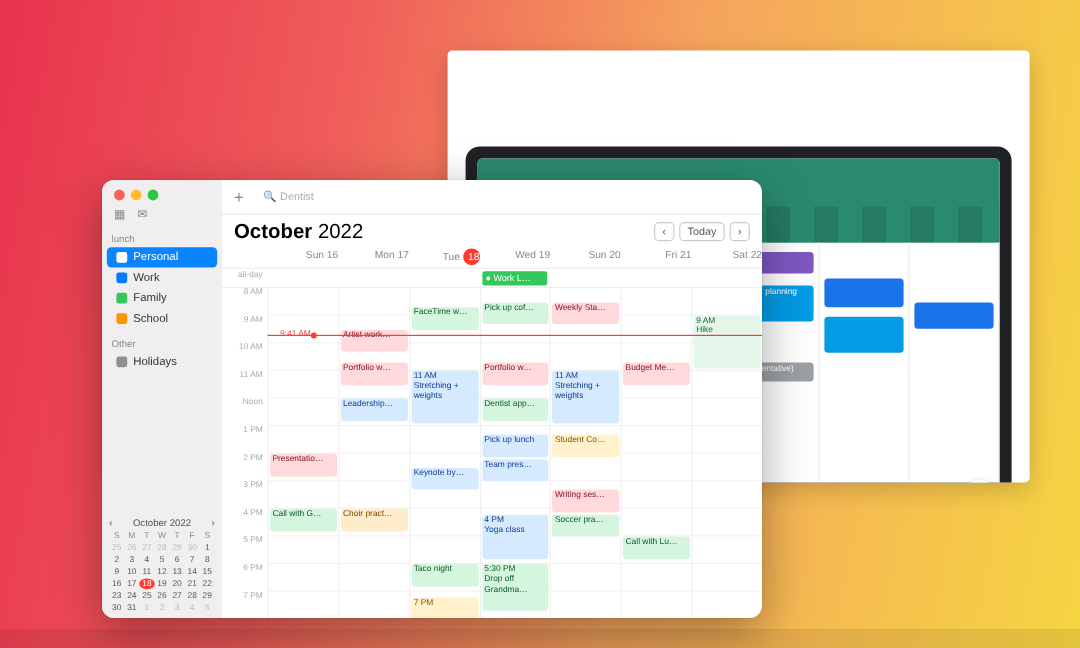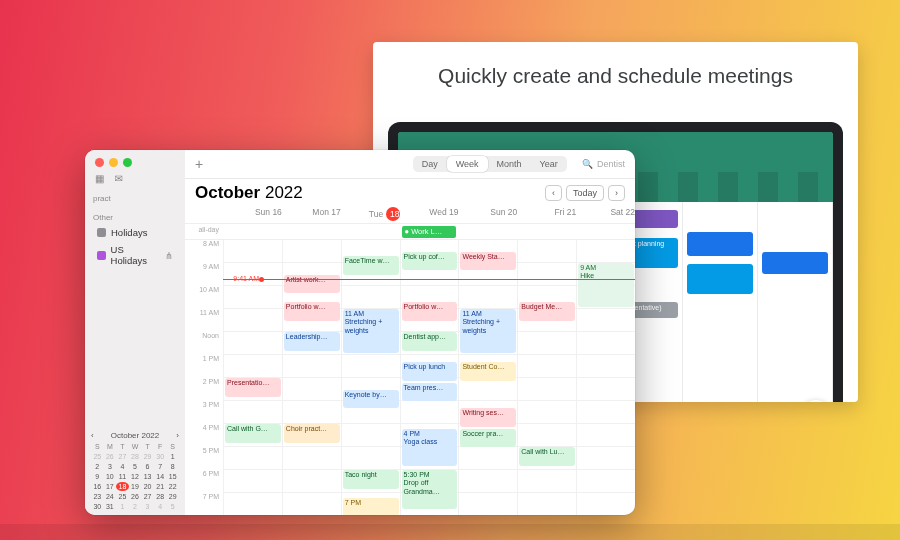--- a/index.html
+++ b/index.html
@@ -62,21 +62,20 @@
 .nowline{position:absolute;left:38px;right:0;border-top:1px solid #ff3b30;z-index:5;}
 .nowdot{position:absolute;width:5px;height:5px;background:#ff3b30;border-radius:50%;left:36px;top:-2.5px;}
 .nowlabel{position:absolute;left:0;width:36px;text-align:right;font-size:7px;color:#ff3b30;top:-5px;}
 </style>
 </head>
 <body>
 <div class="backdrop"></div>
 <div class="ground"></div>
 
 <div class="gcard">
-  <div class="gtitle">Quickly create and schedule meetings</div>
   <div class="tablet">
     <div class="tscreen">
       <div class="theader"></div>
       <div class="tgrid">
         <div class="tside" id="tside">
             <div>8 AM</div>
             <div>9 AM</div>
             <div>10 AM</div>
             <div>11 AM</div>
             <div>12 PM</div>
@@ -116,31 +115,44 @@
   <div class="sidebar">
     <div class="traffic">
       <span class="tlight red"></span>
       <span class="tlight yellow"></span>
       <span class="tlight green"></span>
     </div>
     <div class="sbicons">
       <span>▦</span>
       <span>✉</span>
     </div>
-    <div class="sbgroup">pract</div>
+    <div class="sbgroup">lunch</div>
+    <div id="cal1">
+        <div class="sbitem sel">
+          <span class="ck" style="background: rgb(255, 255, 255); border: 1px solid rgb(255, 255, 255);"></span>
+          <span>Personal</span>
+        </div>
+        <div class="sbitem">
+          <span class="ck" style="background: rgb(0, 122, 255); border: none;"></span>
+          <span>Work</span>
+        </div>
+        <div class="sbitem">
+          <span class="ck" style="background: rgb(52, 199, 89); border: none;"></span>
+          <span>Family</span>
+        </div>
+        <div class="sbitem">
+          <span class="ck" style="background: rgb(255, 149, 0); border: none;"></span>
+          <span>School</span>
+        </div>
+      </div>
     <div class="sbgroup" style="margin-top:4px">Other</div>
     <div id="cal2">
         <div class="sbitem">
           <span class="ck" style="background: rgb(142, 142, 147); border: none;"></span>
           <span>Holidays</span>
-        </div>
-        <div class="sbitem">
-          <span class="ck" style="background: rgb(175, 82, 222); border: none;"></span>
-          <span>US Holidays</span>
-          <span style="margin-left: auto; opacity: 0.5;">⋔</span>
         </div>
       </div>
     <div class="minical">
       <div class="mchead">
         <span>‹</span>
         <span>October 2022</span>
         <span>›</span>
       </div>
       <div class="mcgrid" id="mcgrid">
           <span style="color: rgb(136, 136, 136);">S</span>
@@ -191,26 +203,20 @@
           <span class="dimmed">2</span>
           <span class="dimmed">3</span>
           <span class="dimmed">4</span>
           <span class="dimmed">5</span>
         </div>
     </div>
   </div>
   <div class="main">
     <div class="toolbar">
       <span class="plus">+</span>
-      <div class="seg" id="segviews">
-          <span>Day</span>
-          <span class="on">Week</span>
-          <span>Month</span>
-          <span>Year</span>
-        </div>
       <div class="search">
         <span>🔍</span>
         <span>Dentist</span>
       </div>
     </div>
     <div class="titlebar">
       <div class="mtitle"><b>October</b> <span>2022</span></div>
       <div class="navbtns">
         <span>‹</span>
         <span>Today</span>

